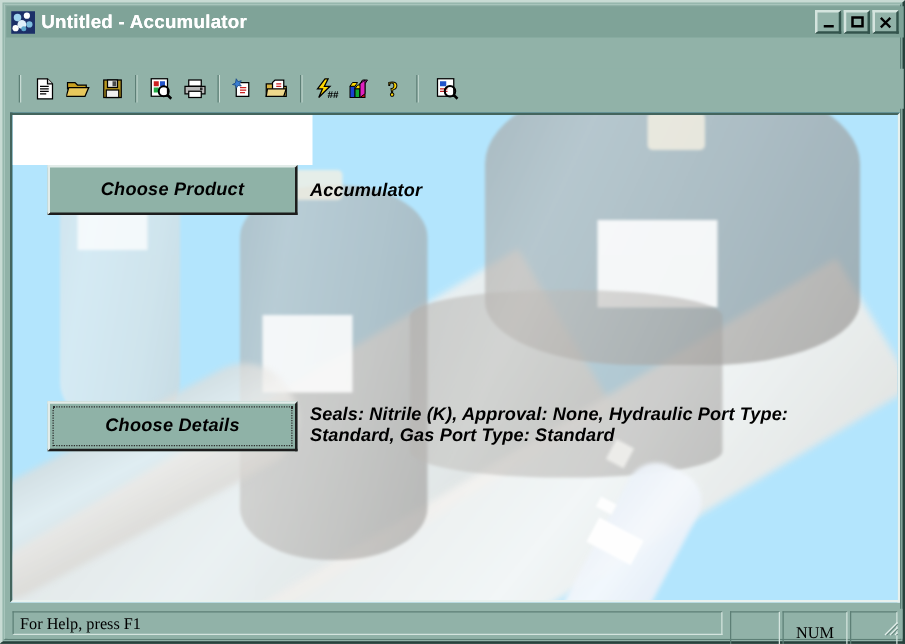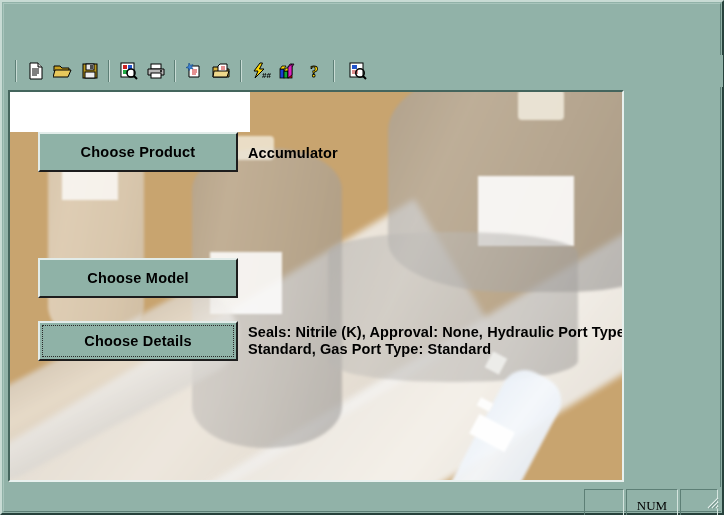--- a/index.html
+++ b/index.html
@@ -130,28 +130,29 @@
     margin: 0 1px;
     display: flex; align-items: center; justify-content: center;
     cursor: pointer;
     position: relative;
   }
   .tb-btn svg { display: block; }
 
   
   #client {
     position: absolute; left: 6px; top: 88px;
-    width: 616px; height: 392px;
-    background: #a16207;
+    width: 712px; height: 392px;
+    background: #7dd3fc;
     border-left: 2px solid #44655d;
     border-top: 2px solid #44655d;
     border-right: 2px solid #e8f1ee;
     border-bottom: 2px solid #e8f1ee;
     box-sizing: border-box;
     overflow: hidden;
+    font-style: italic;
   }
   #bg-art {
     position: absolute; left: 0; top: 0;
     width: 708px; height: 388px;
     overflow: hidden;
   }
 
   
   .tank {
     position: absolute;
@@ -241,20 +242,46 @@
     position: absolute; right: 2px; bottom: 1px;
     width: 14px; height: 14px;
   }
 </style>
 </head>
 <body>
 
 <div id="window">
   <div id="window-inner"></div>
 
+  <div id="titlebar">
+    <div id="title-icon">
+      <div class="blob" style="left:2px;  top:2px;  width:6px; height:6px; background:#9fd4ee;"></div>
+      <div class="blob" style="left:10px; top:1px;  width:5px; height:5px; background:#ffffff;"></div>
+      <div class="blob" style="left:5px;  top:7px;  width:7px; height:7px; background:#dff0fa;"></div>
+      <div class="blob" style="left:12px; top:8px;  width:5px; height:5px; background:#7fbede;"></div>
+      <div class="blob" style="left:1px;  top:11px; width:5px; height:5px; background:#ffffff;"></div>
+      <div class="blob" style="left:8px;  top:12px; width:4px; height:4px; background:#5fa8cc;"></div>
+    </div>
+    <span id="title-text">Untitled - Accumulator</span>
+    <div id="win-buttons">
+      <div class="winbtn minb">
+        <div class="g">
+            <div class="bar"></div>
+          </div>
+      </div>
+      <div class="winbtn maxb">
+        <div class="g">
+            <div class="box"></div>
+          </div>
+      </div>
+      <div class="winbtn" id="btn-close">
+        <div class="g">✕</div>
+      </div>
+    </div>
+  </div>
 
 
   <div id="toolbar">
     <div id="toolbar-inner">
       <div class="tb-sep"></div>
 
       <div class="tb-btn">
         <svg width="18" height="18" viewBox="0 0 18 18">
           <path d="M3 1 h8 l4 4 v12 h-12 z" fill="#ffffff" stroke="#000" stroke-width="1"></path>
           <path d="M11 1 v4 h4" fill="#d8d8d8" stroke="#000" stroke-width="1"></path>
@@ -421,33 +448,33 @@
                   background:#ffffff;transform:rotate(28deg);filter:blur(1px);opacity:0.9;"></div>
 
       <div style="position:absolute;left:0;top:0;width:240px;height:40px;background:#ffffff;"></div>
       <div style="position:absolute;left:0;top:0;width:708px;height:388px;
                   background:rgba(255,255,255,0.42);"></div>
     </div>
 
     <div class="choose-btn" style="left:28px; top:40px; width:200px; height:40px;">Choose Product</div>
 
 
-    <div class="choose-btn" style="left:28px; top:166px; width:200px; height:40px;">Choose Model</div>
 
     <div class="choose-btn focused" style="left:28px; top:229px; width:200px; height:40px;">Choose Details</div>
 
     <div class="info-text" style="left:238px; top:53px; width:460px;">Accumulator</div>
 
 
 
     <div class="info-text" style="left:238px; top:232px; width:410px;">Seals: Nitrile (K), Approval: None, Hydraulic Port Type: Standard, Gas Port Type: Standard</div>
 
   </div>
 
   <div id="statusbar">
+    <div id="status-main">For Help, press F1</div>
     <div class="status-pane" style="left:578px; width:40px;"></div>
     <div class="status-pane" style="left:620px; width:52px;">NUM</div>
     <div class="status-pane" style="left:674px; width:38px;"></div>
     <svg id="status-grip" viewBox="0 0 14 14">
       <g stroke="#5d7f76" stroke-width="1.4">
         <line x1="12" y1="3" x2="3" y2="12"></line>
         <line x1="12" y1="7" x2="7" y2="12"></line>
         <line x1="12" y1="11" x2="11" y2="12"></line>
       </g>
       <g stroke="#e4efeb" stroke-width="1.1">

